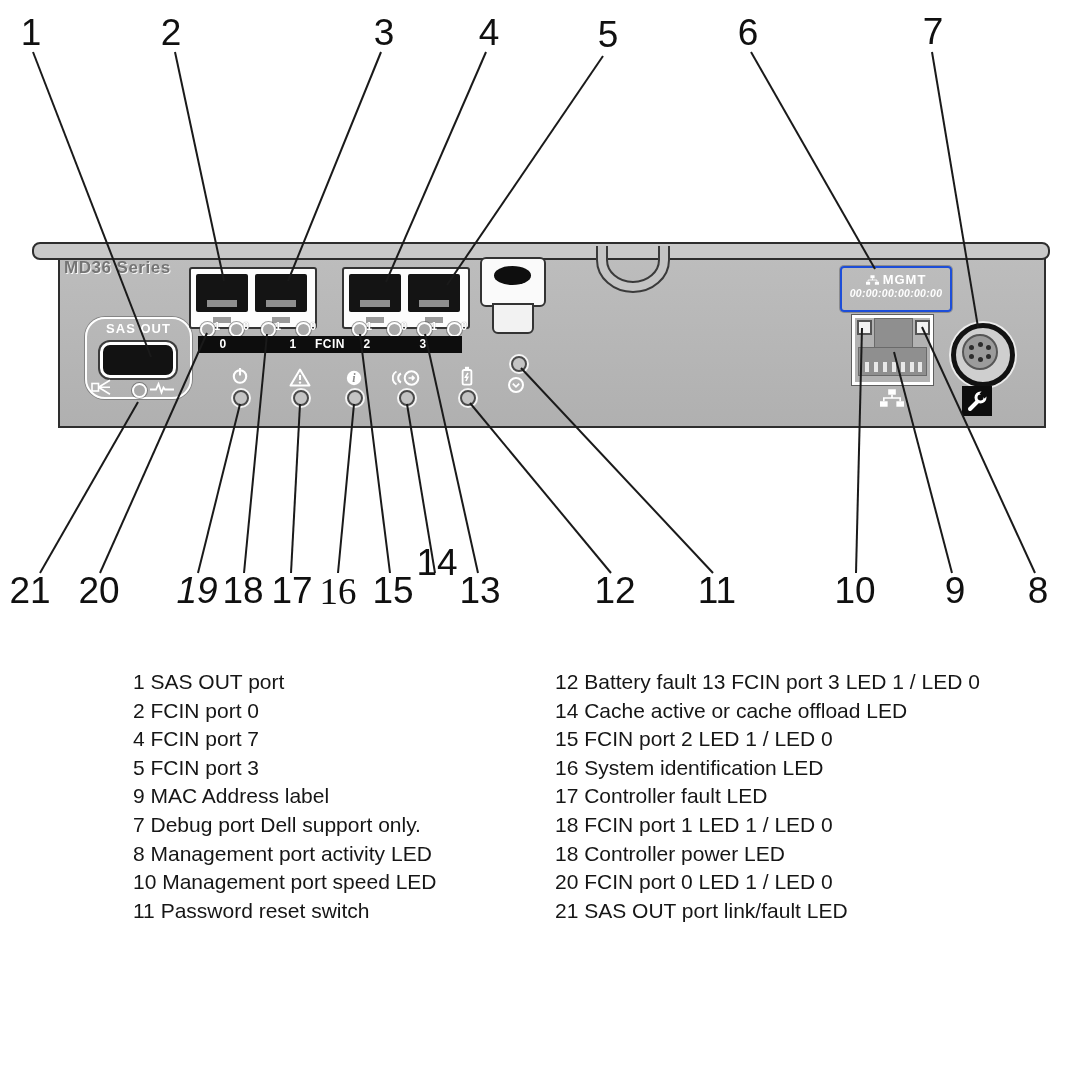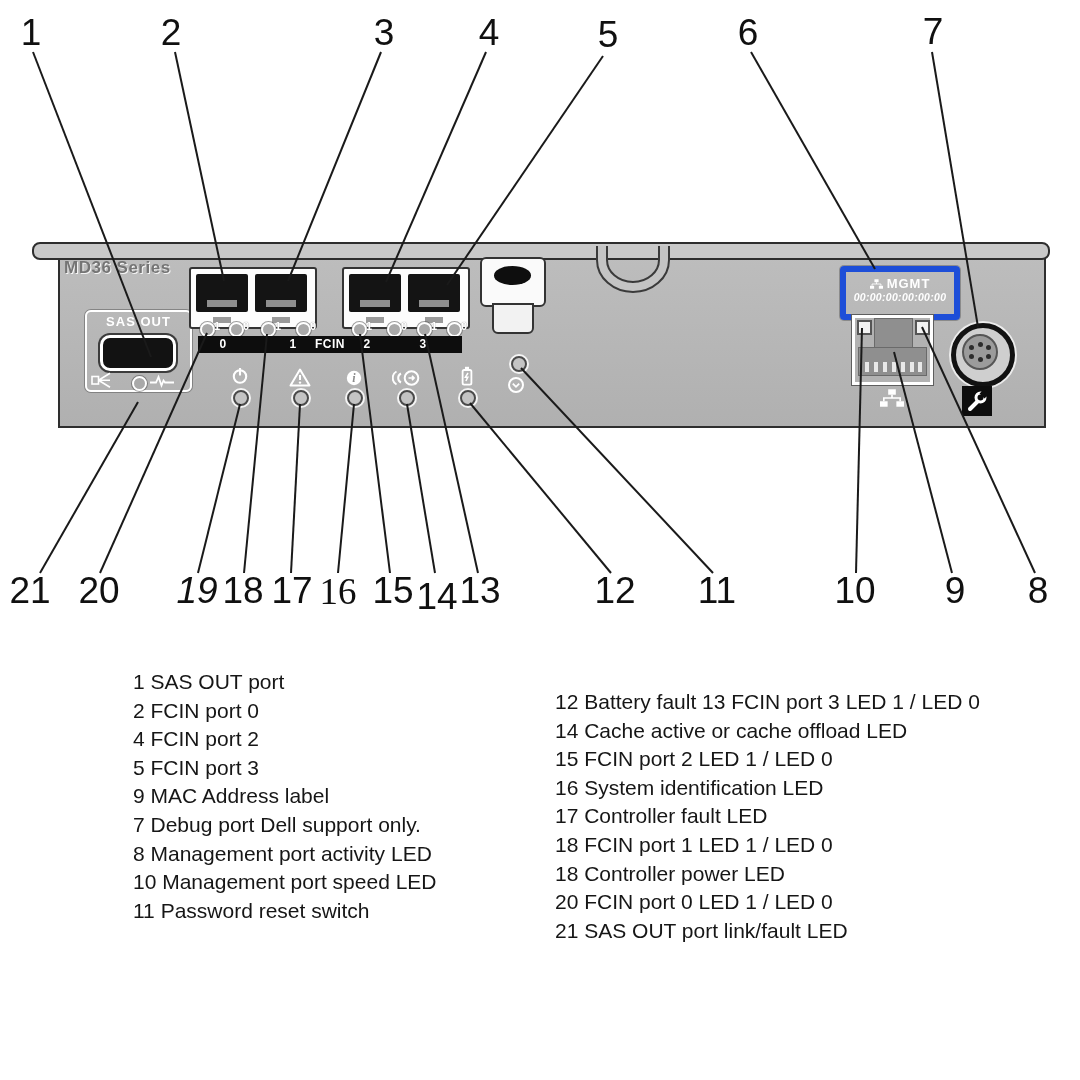--- a/index.html
+++ b/index.html
@@ -6,22 +6,22 @@
   #canvas{position:relative;width:1080px;height:1080px;background:#ffffff;overflow:hidden;
           font-family:"Liberation Sans",sans-serif;}
   
   .face{position:absolute;left:58px;top:252px;width:984px;height:172px;
         background:linear-gradient(#bdbdbd,#b0b0b0);border:2px solid #2e2e2e;z-index:1;}
   .lip{position:absolute;left:32px;top:242px;width:1014px;height:14px;border-radius:8px;
        background:#c9c9c9;border:2px solid #2e2e2e;z-index:2;}
   .model{position:absolute;left:64px;top:258px;font-size:17px;font-weight:bold;color:#757575;
          text-shadow:1px 1px 0 rgba(255,255,255,.85);z-index:3;letter-spacing:.5px;}
   
-  .sas-box{position:absolute;left:85px;top:310px;width:103px;height:78px;border:2px solid #fff;
-           border-radius:6px;box-shadow:0 0 0 1px rgba(70,70,70,.45);z-index:3;}
+  .sas-box{position:absolute;left:85px;top:317px;width:103px;height:78px;border:2px solid #fff;
+           border-radius:20px;box-shadow:0 0 0 1px rgba(70,70,70,.45);z-index:3;}
   .sas-title{position:absolute;left:0;right:0;top:2px;text-align:center;color:#fff;font-weight:bold;
              font-size:13px;letter-spacing:1px;}
   .sas-port{position:absolute;left:13px;top:23px;width:70px;height:30px;background:#121212;
             border:3px solid #fff;border-radius:10px;box-shadow:0 0 0 2px #3c3c3c;}
   
   .sfp-pair{position:absolute;top:267px;width:124px;height:58px;background:#fdfdfd;
             border:2px solid #343434;border-radius:3px;z-index:3;}
   .sfp{position:absolute;top:5px;width:52px;height:38px;background:#141414;border-radius:2px;}
   .slot{position:absolute;left:11px;top:26px;width:30px;height:7px;background:#8f8f8f;}
   .sfp-tab{position:absolute;top:48px;width:18px;height:6px;background:#9a9a9a;}
@@ -32,21 +32,21 @@
           text-shadow:0 0 1px #777;}
   
   .fcbar{position:absolute;left:198px;top:336px;width:264px;height:17px;background:#0d0d0d;z-index:3;}
   .fcbar span{position:absolute;top:1px;transform:translateX(-50%);color:#fff;font-weight:bold;
               font-size:12px;letter-spacing:.5px;}
   
   .sled{position:absolute;width:12px;height:12px;border-radius:50%;background:#c4c4c4;
         border:2px solid #4a4a4a;box-shadow:0 0 0 2px rgba(255,255,255,.85);z-index:3;}
   .icon{position:absolute;z-index:3;}
   
-  .mgmt{position:absolute;left:840px;top:266px;width:108px;height:42px;border:6px solid #1d4ed8;
+  .mgmt{position:absolute;left:840px;top:266px;width:108px;height:42px;border:2px solid #1d4ed8;
         border-radius:4px;box-shadow:0 0 0 1px rgba(70,70,70,.4);z-index:3;text-align:center;}
   .mgmt-l1{margin-top:4px;color:#fff;font-weight:bold;font-size:13px;letter-spacing:1px;
            display:flex;align-items:center;justify-content:center;gap:4px;}
   .mgmt-l2{color:#fff;font-weight:bold;font-style:italic;font-size:10.5px;letter-spacing:.3px;}
   
   .rj{position:absolute;left:852px;top:315px;width:75px;height:64px;background:#b2b2b2;
       border:3px solid #fff;box-shadow:0 0 0 1px #5e5e5e;z-index:3;}
   .rj-led{position:absolute;width:11px;height:11px;background:#f2f2f2;border:2px solid #555;}
   .rj-top{position:absolute;left:19px;top:0;width:37px;height:31px;background:#8f8f8f;border:1px solid #6a6a6a;}
   .rj-bot{position:absolute;left:3px;top:29px;width:67px;height:27px;background:#8f8f8f;border:1px solid #6a6a6a;}
@@ -267,40 +267,40 @@
   <div class="num" style="left:748px;top:33px;">6</div>
   <div class="num" style="left:933px;top:32px;">7</div>
 
   <div class="num" style="left:30px;top:591px;">21</div>
   <div class="num" style="left:99px;top:591px;text-align:center;">20</div>
   <div class="num" style="left:197px;top:591px;font-style:italic;">19</div>
   <div class="num" style="left:243px;top:591px;">18</div>
   <div class="num" style="left:292px;top:591px;">17</div>
   <div class="num" style="left:338px;top:591px;font-family:Liberation Serif, serif;">16</div>
   <div class="num" style="left:393px;top:591px;">15</div>
-  <div class="num" style="left:437px;top:597px;">14</div>
+  <div class="num" style="left:437px;top:563px;">14</div>
   <div class="num" style="left:480px;top:591px;">13</div>
   <div class="num" style="left:615px;top:591px;">12</div>
   <div class="num" style="left:717px;top:591px;">11</div>
   <div class="num" style="left:855px;top:591px;">10</div>
   <div class="num" style="left:955px;top:591px;">9</div>
   <div class="num" style="left:1038px;top:591px;">8</div>
 
   <div class="leg" style="left:133px;top:668px;">
     <div>1 SAS OUT port</div>
     <div>2 FCIN port 0</div>
-    <div>4 FCIN port 2</div>
+    <div>4 FCIN port 7</div>
     <div>5 FCIN port 3</div>
     <div>9 MAC Address label</div>
     <div>7 Debug port Dell support only.</div>
     <div>8 Management port activity LED</div>
     <div>10 Management port speed LED</div>
     <div>11 Password reset switch</div>
   </div>
-  <div class="leg" style="left:555px;top:668px;margin-top:20px;">
+  <div class="leg" style="left:555px;top:668px;">
     <div>12 Battery fault 13 FCIN port 3 LED 1 / LED 0</div>
     <div>14 Cache active or cache offload LED</div>
     <div>15 FCIN port 2 LED 1 / LED 0</div>
     <div>16 System identification LED</div>
     <div>17 Controller fault LED</div>
     <div>18 FCIN port 1 LED 1 / LED 0</div>
     <div>18 Controller power LED</div>
     <div>20 FCIN port 0 LED 1 / LED 0</div>
     <div>21 SAS OUT port link/fault LED</div>
   </div>

